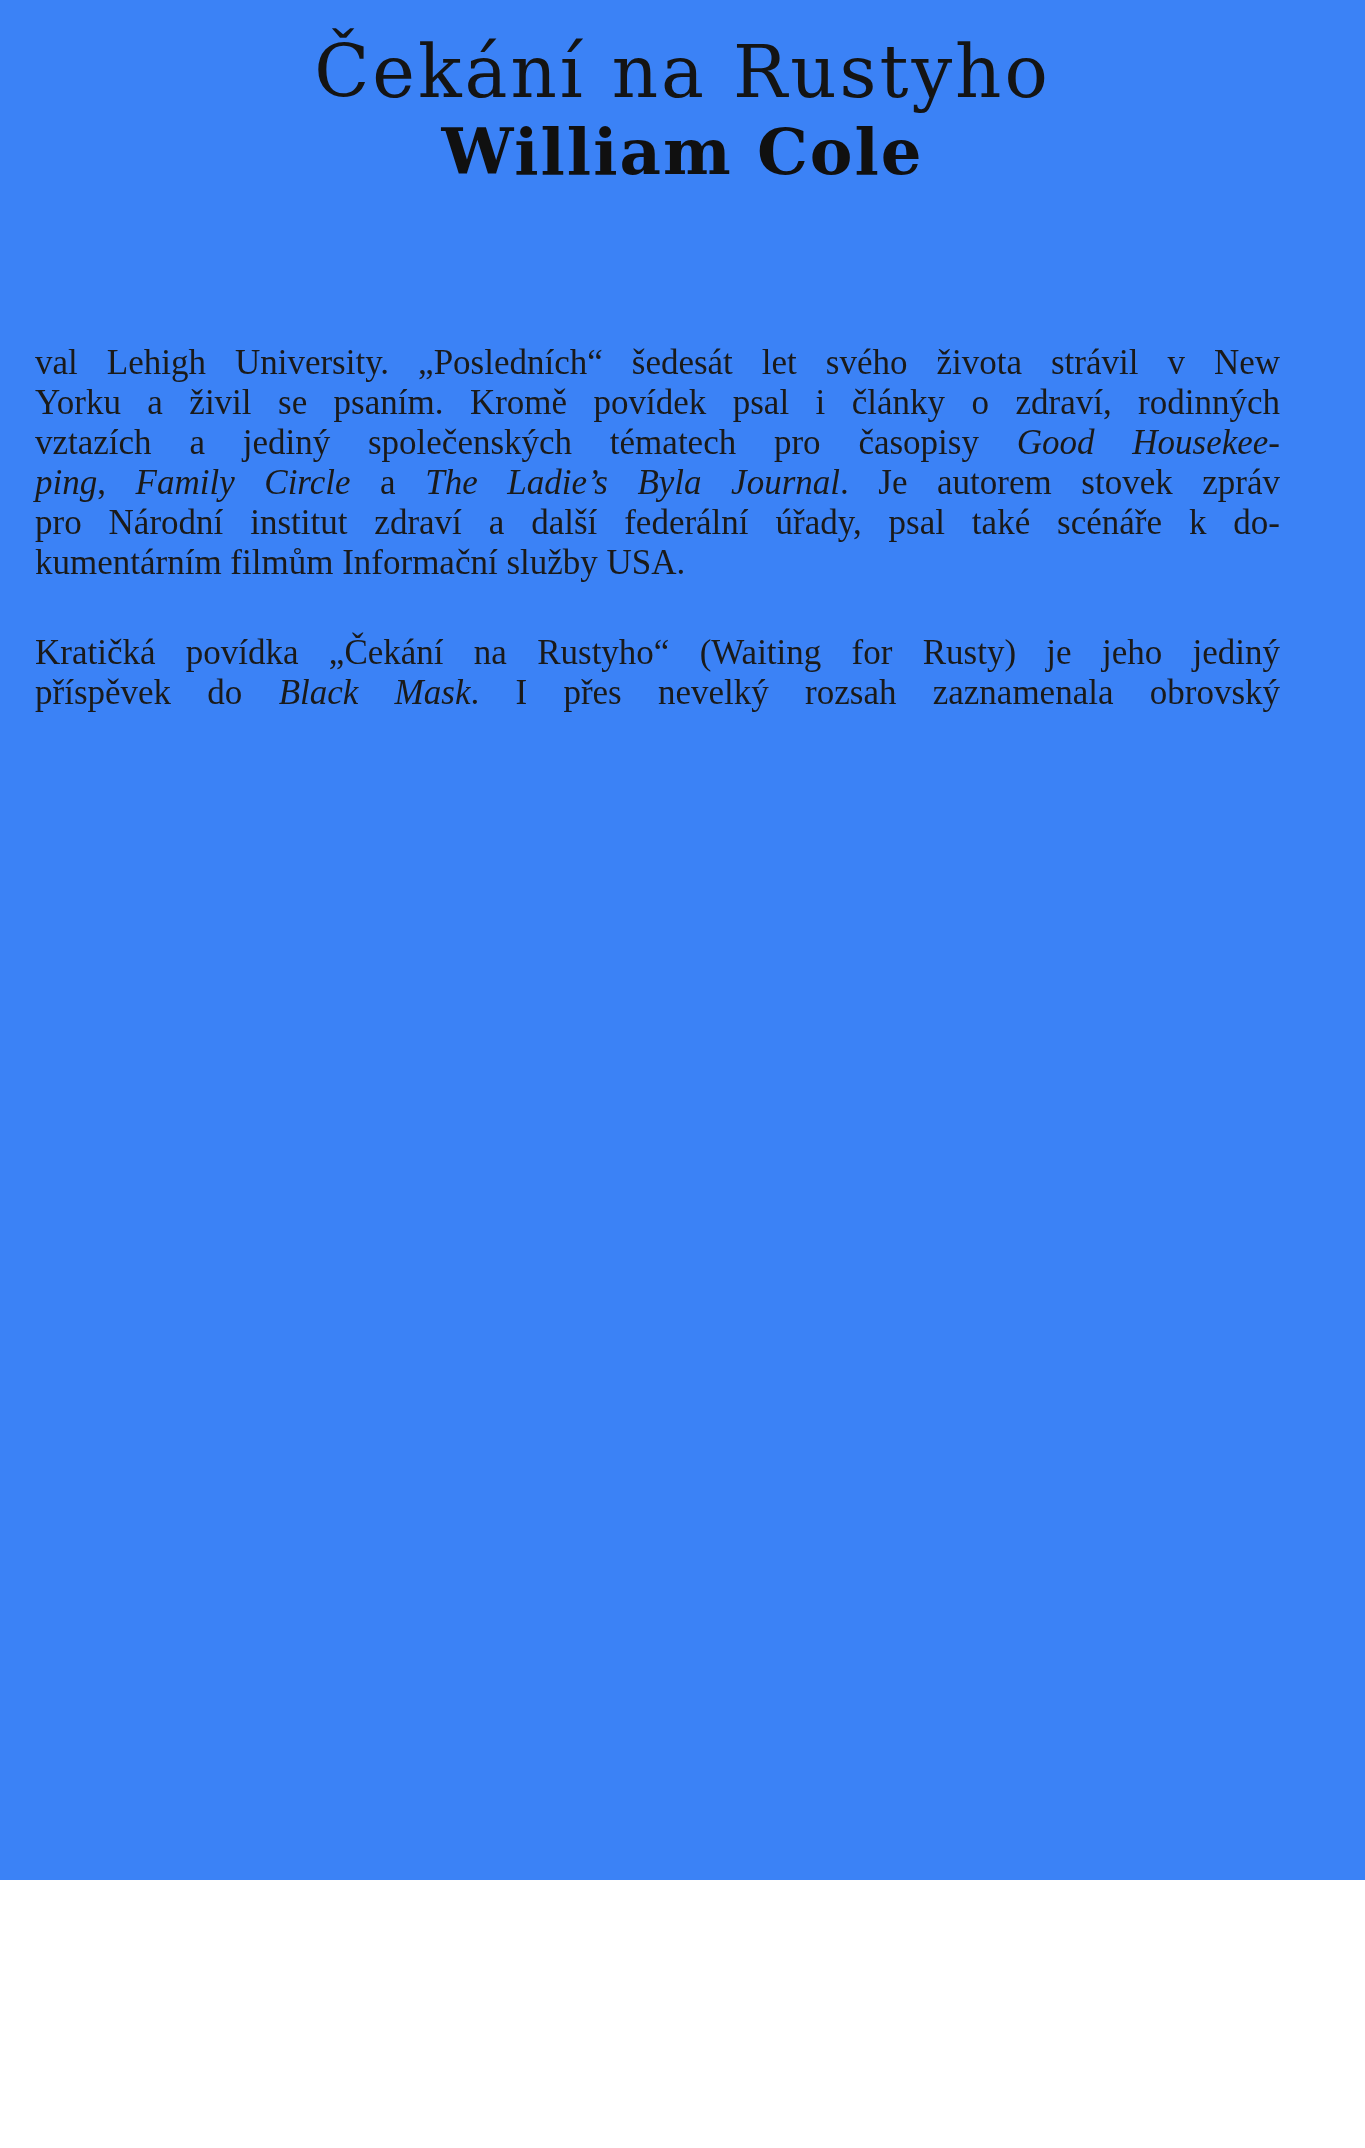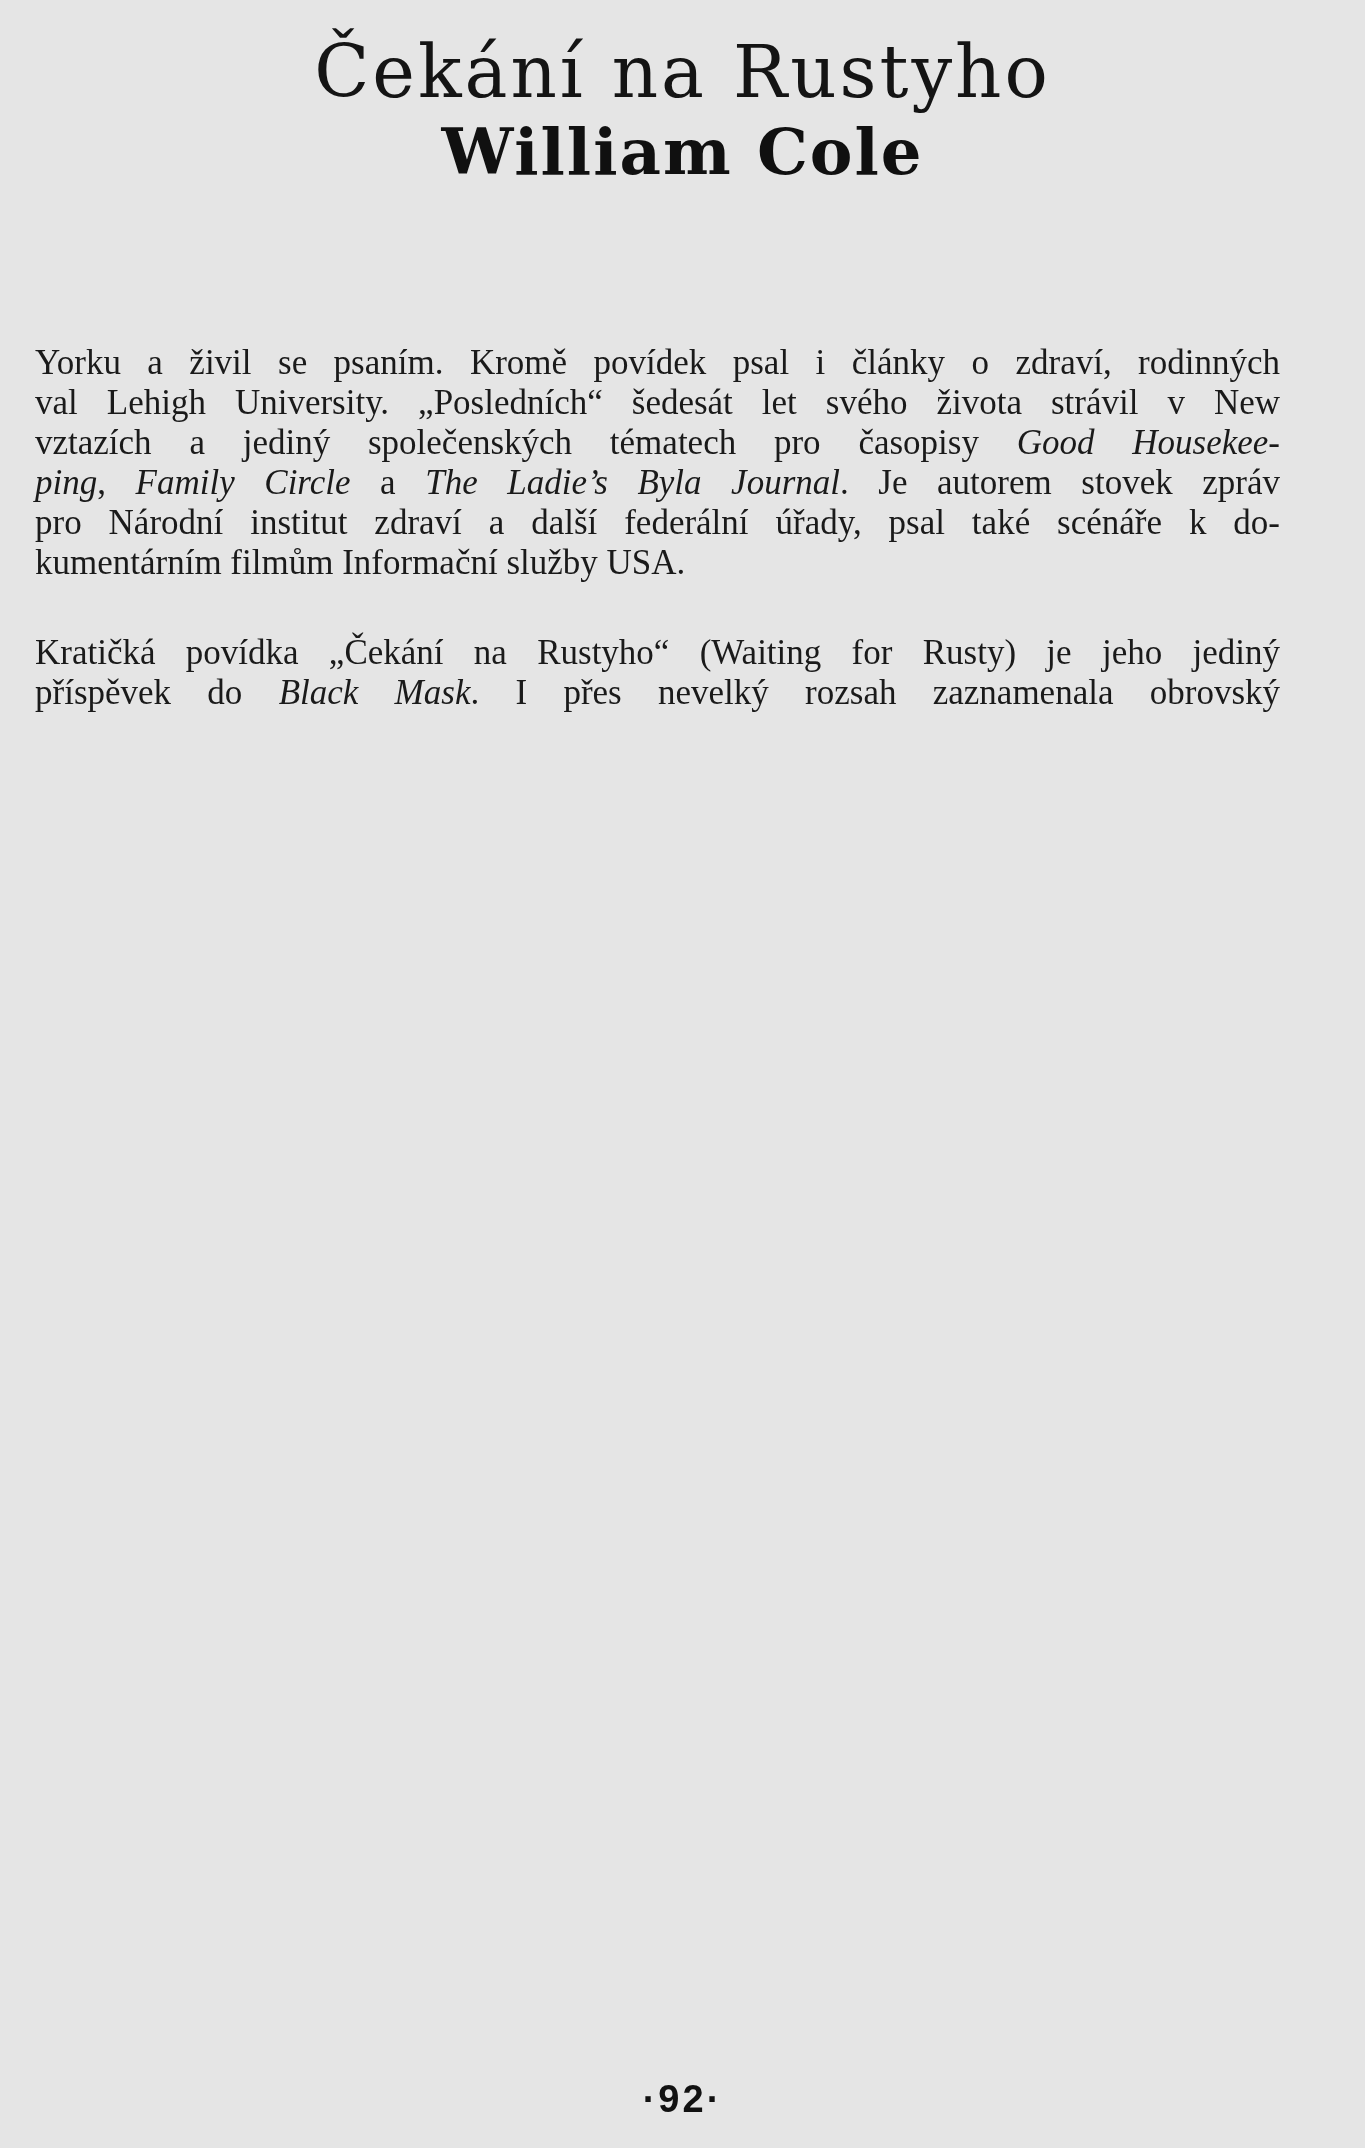--- a/index.html
+++ b/index.html
@@ -3,22 +3,22 @@
 <meta charset="utf-8">
 <style>
   html, body {
     margin: 0;
     padding: 0;
     background: #ffffff;
   }
   .page {
     position: relative;
     width: 1365px;
-    height: 2148px;
-    background: #e5e5e5;
+    height: 1880px;
+    background: #3b82f6;
     color: #161616;
     overflow: hidden;
     font-family: "Liberation Serif", serif;
   }
   .heading-block {
     text-align: center;
     margin-top: 34px;
   }
   .doc-title {
     margin: 0;
@@ -75,22 +75,22 @@
 
 <div class="page">
 
   <div class="heading-block">
     <h1 class="doc-title">Čekání na Rustyho</h1>
     <h2 class="doc-author">William Cole</h2>
   </div>
 
   <div class="body-text">
       <div class="para">
+        <div class="line"><span class="n">val Lehigh University. „Posledních“ šedesát let svého života strávil v New</span></div>
         <div class="line"><span class="n">Yorku a živil se psaním. Kromě povídek psal i články o zdraví, rodinných</span></div>
-        <div class="line"><span class="n">val Lehigh University. „Posledních“ šedesát let svého života strávil v New</span></div>
         <div class="line"><span class="n">vztazích a jediný společenských tématech pro časopisy </span><span class="i">Good Housekee-</span></div>
         <div class="line"><span class="i">ping</span><span class="n">, </span><span class="i">Family Circle</span><span class="n"> a </span><span class="i">The Ladie’s Byla Journal</span><span class="n">. Je autorem stovek zpráv</span></div>
         <div class="line"><span class="n">pro Národní institut zdraví a další federální úřady, psal také scénáře k do-</span></div>
         <div class="line last"><span class="n">kumentárním filmům Informační služby USA.</span></div>
       </div>
       <div class="para">
         <div class="line"><span class="n">Kratičká povídka „Čekání na Rustyho“ (Waiting for Rusty) je jeho jediný</span></div>
         <div class="line"><span class="n">příspěvek do </span><span class="i">Black Mask</span><span class="n">. I přes nevelký rozsah zaznamenala obrovský</span></div>
       </div>
     </div>

